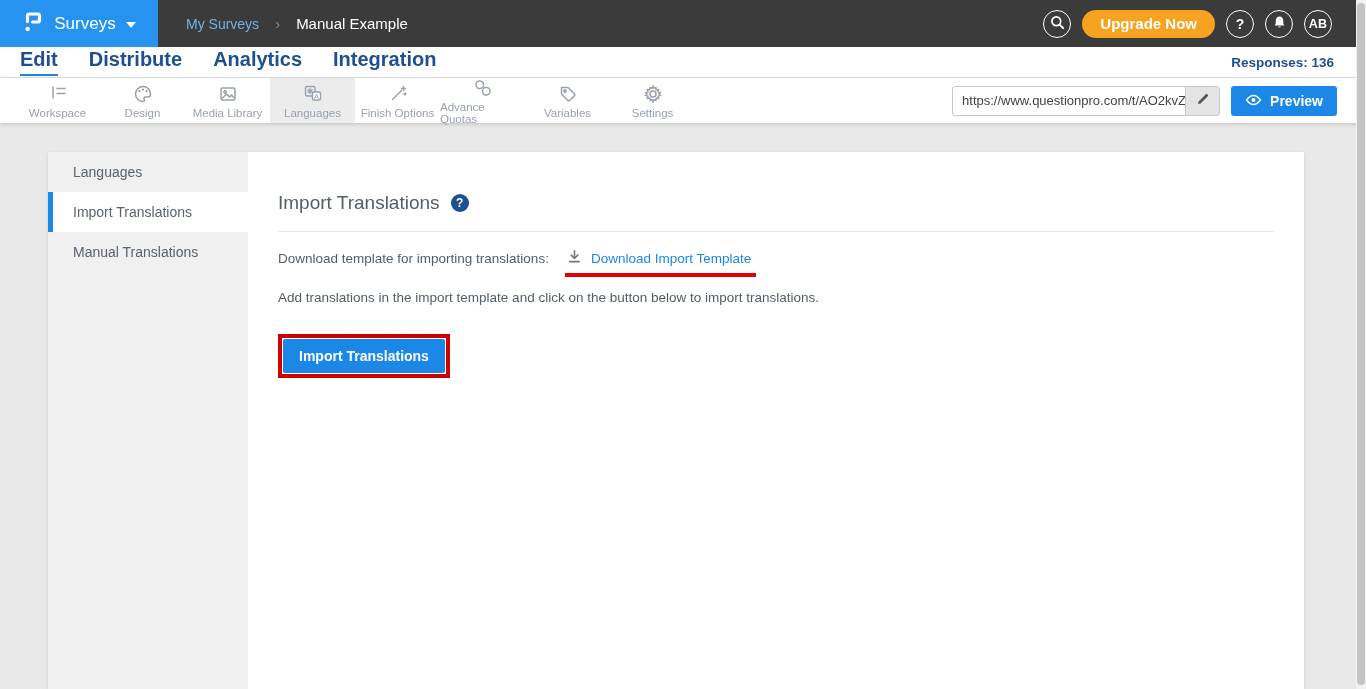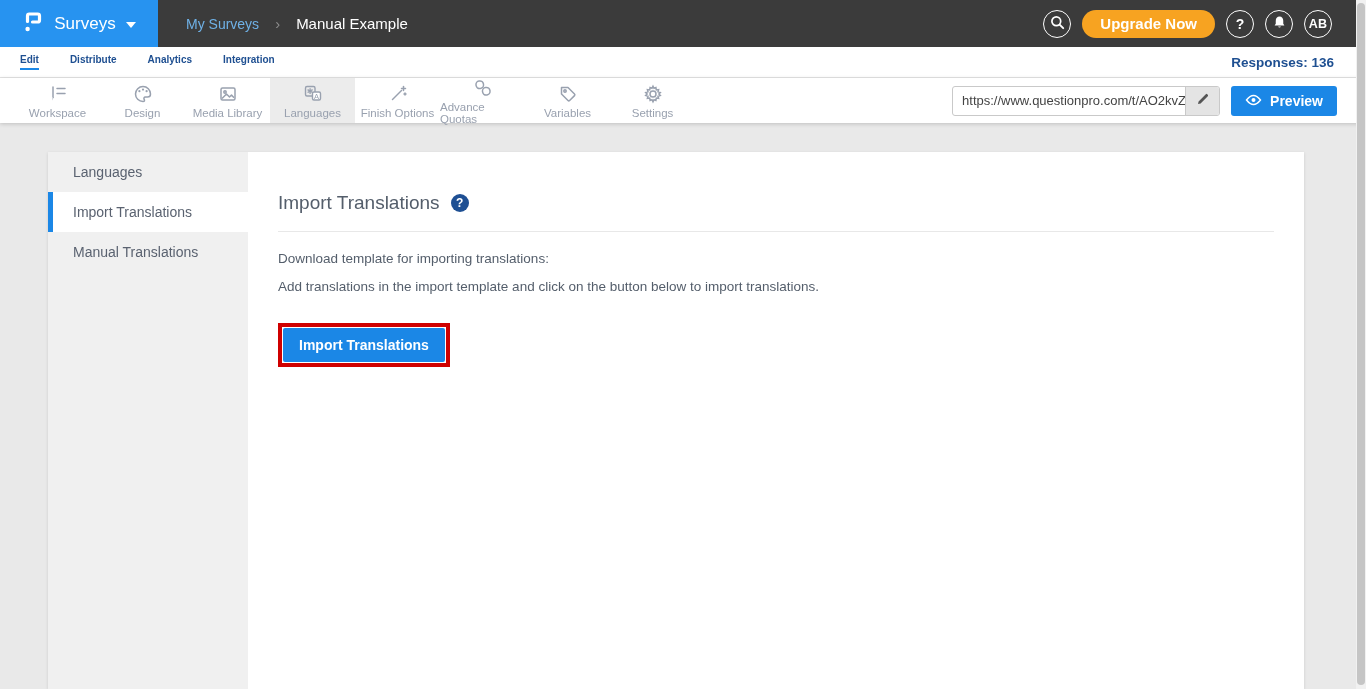--- a/index.html
+++ b/index.html
@@ -21,21 +21,21 @@
   .crumb-sep { color:#8d8d8d; font-size:15px; margin:0 16px; }
   .crumb-current { color:#fff; font-size:15px; }
   .topbar-right { margin-left:auto; display:flex; align-items:center; gap:11px; padding-right:34px; }
   .circle-btn { width:28px; height:28px; border:1.6px solid #fff; border-radius:50%; display:flex; align-items:center; justify-content:center; color:#fff; font-weight:bold; font-size:14px; cursor:pointer; flex:none; }
   .avatar { font-size:12.5px; letter-spacing:.3px; }
   .upgrade-btn { height:28px; padding:0 18px; border-radius:14px; background:#f7a321; color:#fff; font-weight:bold; font-size:15px; display:flex; align-items:center; cursor:pointer; border:none; }
 
   
   .nav-row { position:absolute; top:47px; left:0; right:0; height:31px; background:#fff; border-bottom:1px solid #e4e4e4; display:flex; align-items:center; }
   .tabs { display:flex; gap:31px; margin-left:20px; }
-  .tab { font-size:10px; font-weight:600; color:#1e4f91; cursor:pointer; padding-bottom:3px; border-bottom:2px solid transparent; }
+  .tab { font-size:20px; font-weight:600; color:#1e4f91; cursor:pointer; padding-bottom:3px; border-bottom:2px solid transparent; }
   .tab.active { border-bottom-color:#1b87e6; }
   .responses { margin-left:auto; margin-right:32px; color:#1e4f91; font-size:13.5px; font-weight:600; }
 
   
   .toolbar { position:absolute; top:78px; left:0; right:0; height:45px; background:#fff; box-shadow:0 1px 4px rgba(0,0,0,.18); display:flex; align-items:center; }
   .tool-items { display:flex; margin-left:15px; height:45px; }
   .tool-item { width:85px; display:flex; flex-direction:column; align-items:center; justify-content:center; gap:2px; color:#99a1af; font-size:11.5px; cursor:pointer; }
   .tool-item.active { background:#ececec; }
   .tool-item svg { display:block; }
   .url-area { margin-left:auto; margin-right:29px; display:flex; align-items:center; gap:11px; }
@@ -245,20 +245,30 @@
 
   <div class="main">
     <div class="title-row">
       <span class="page-title">Import Translations</span>
       <span class="help-circle">?</span>
     </div>
     <div class="divider"></div>
 
     <div class="dl-row">
       <span>Download template for importing translations:</span>
+      <span class="dl-link-wrap">
+        <span>
+          <svg width="15" height="15" viewBox="0 0 16 16" fill="none" stroke="#777777" stroke-width="1.7" stroke-linecap="round">
+            <line x1="8" y1="2" x2="8" y2="9.5"></line>
+            <path d="M4.5 6.5 L8 10 L11.5 6.5" stroke-linejoin="round"></path>
+            <line x1="3" y1="13.5" x2="13" y2="13.5"></line>
+          </svg>
+        </span>
+        <a class="dl-link">Download Import Template</a>
+      </span>
     </div>
 
     <div class="instructions">Add translations in the import template and click on the button below to import translations.</div>
 
     <div class="btn-wrap">
       <button class="import-btn">Import Translations</button>
     </div>
   </div>
 
 </div>

